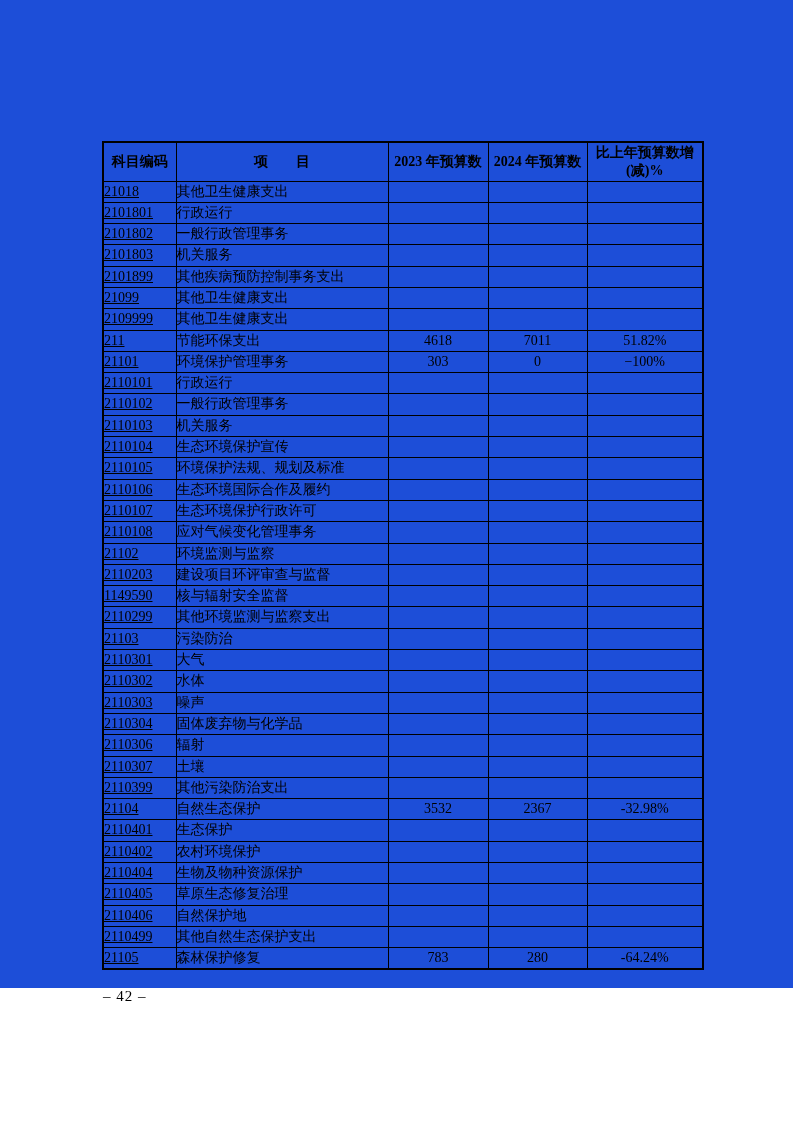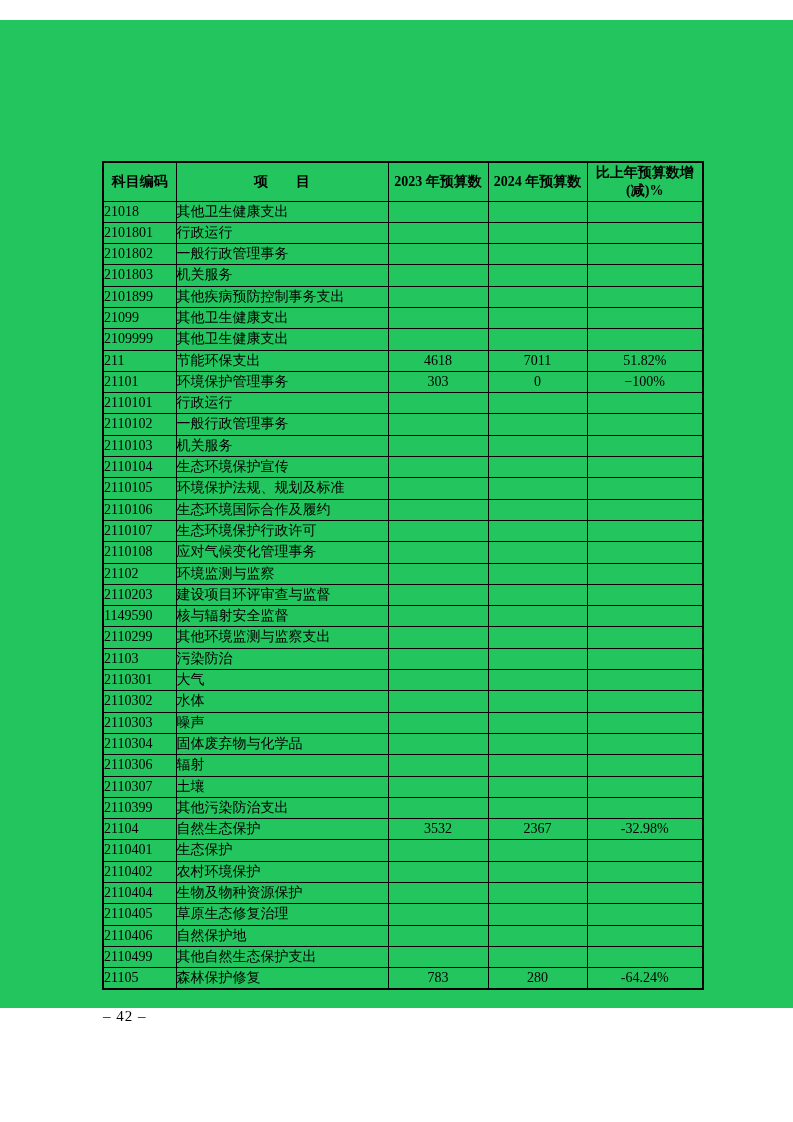--- a/index.html
+++ b/index.html
@@ -12,22 +12,21 @@
     width: 793px;
     height: 1122px;
     font-family: "Liberation Serif", "DejaVu Serif", serif;
     color: #000000;
     overflow: hidden;
   }
   .page {
     position: absolute;
     left: 0; top: 0;
     width: 793px; height: 988px;
-    background: #22c55e;
-    margin-top: 20px;
+    background: #1d4ed8;
   }
   table.budget-table {
     position: absolute;
     left: 102px;
     top: 141px;
     width: 600px;
     border-collapse: collapse;
     table-layout: fixed;
     border: 2px solid #000000;
   }
@@ -47,21 +46,21 @@
     padding: 0 2px;
     white-space: normal;
   }
   table.budget-table td {
     height: 20.3px;
     padding: 0;
     line-height: 20.3px;
     white-space: nowrap;
     vertical-align: middle;
   }
-  td.col0 { text-align: left; padding-left: 9px; }
+  td.col0 { text-align: left; padding-left: 9px; text-decoration: underline; }
   td.col1 { text-align: left; padding-left: 8px; }
   td.col2, td.col3, td.col4 { text-align: center; }
   .page-number {
     position: absolute;
     left: 103px;
     top: 988px;
     font-size: 15px;
     letter-spacing: 1px;
     white-space: pre;
   }

